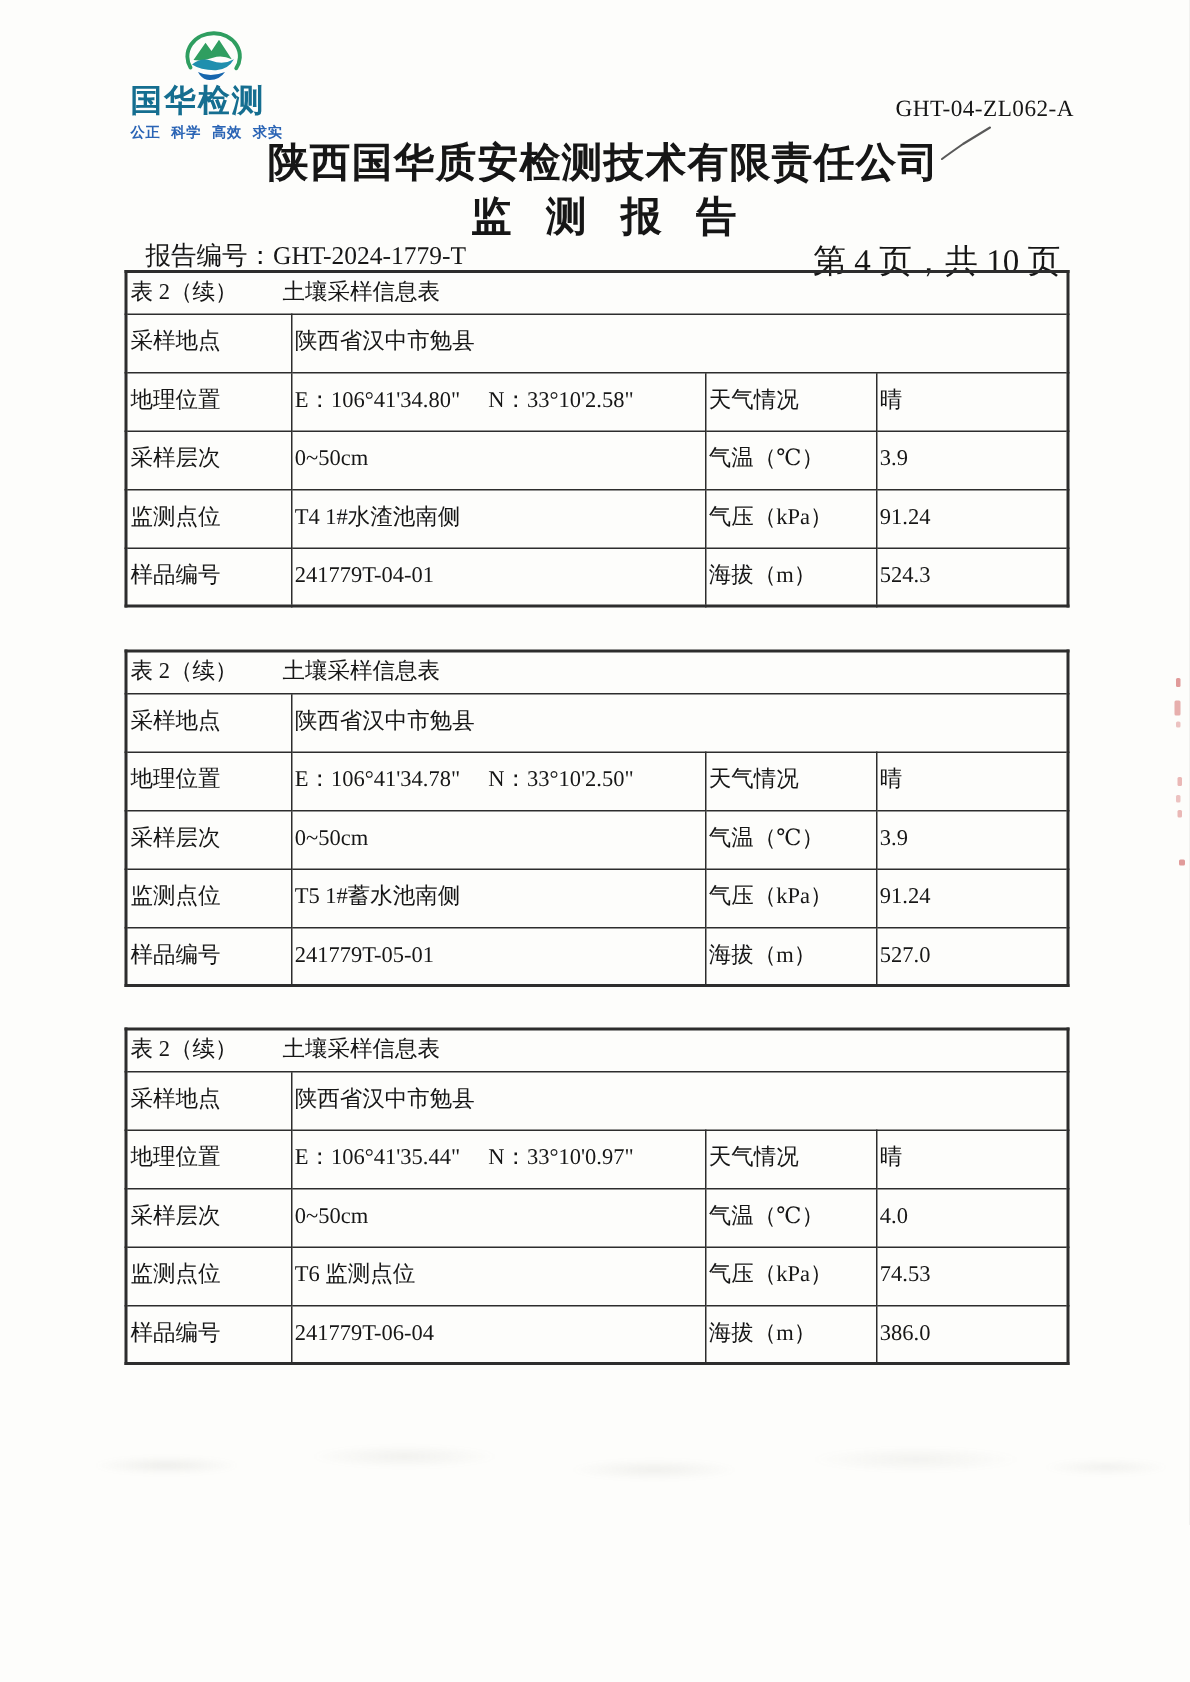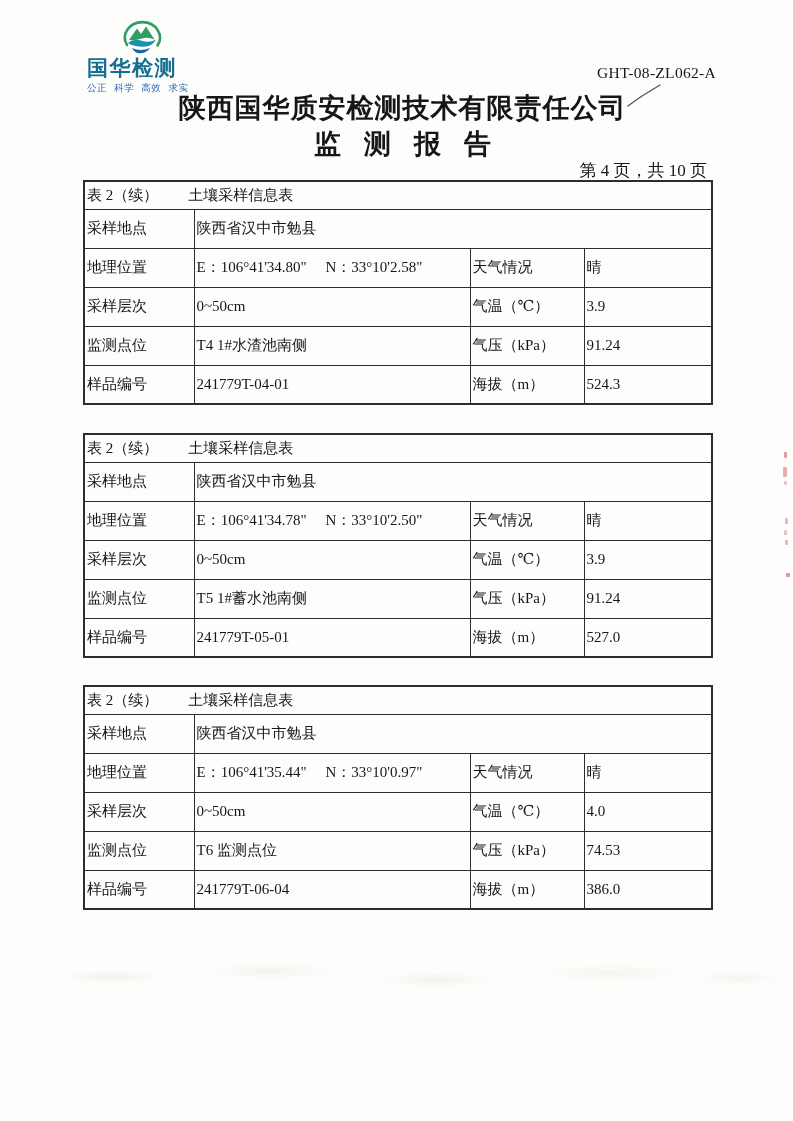--- a/index.html
+++ b/index.html
@@ -9,37 +9,37 @@
     overflow:hidden;margin:0 auto;
   }
   
   .logo{position:absolute;left:52px;top:14px;width:110px;text-align:left;margin-left:35px;}
   .logo svg{display:block;margin:0 auto 1px auto;}
   .logo-name{
     font-family:"Liberation Sans","DejaVu Sans",sans-serif;font-weight:bold;
     font-size:21px;color:#156e90;letter-spacing:1.5px;line-height:1.05;white-space:nowrap;
   }
   .logo-slogan{
-    font-family:"Liberation Sans","DejaVu Sans",sans-serif;font-weight:normal;
+    font-family:"Liberation Sans","DejaVu Sans",sans-serif;font-weight:bold;
     font-size:9.5px;color:#2a64b5;margin-top:3px;letter-spacing:.5px;word-spacing:4px;white-space:nowrap;
   }
   .doc-code{position:absolute;left:597px;top:64px;font-size:15.5px;letter-spacing:.3px;white-space:nowrap;}
   .check-svg{position:absolute;left:618px;top:80px;}
   .company-title{
     position:absolute;left:6px;top:90px;width:793px;text-align:center;
     font-family:"Liberation Sans","DejaVu Sans",sans-serif;font-weight:bold;
     font-size:27px;letter-spacing:1px;white-space:nowrap;
   }
   .doc-title{
     position:absolute;left:6px;top:126px;width:793px;text-align:center;
     font-family:"Liberation Sans","DejaVu Sans",sans-serif;font-weight:bold;
     font-size:27px;letter-spacing:23px;text-indent:23px;white-space:nowrap;
   }
   .report-line{position:absolute;left:97px;top:159px;font-size:17px;white-space:nowrap;}
-  .page-info{position:absolute;right:86px;top:159px;font-size:17px;white-space:nowrap;}
+  .page-info{position:absolute;right:86px;top:159px;font-size:22px;white-space:nowrap;}
   
   table.info{
     position:absolute;left:83px;width:628px;border-collapse:collapse;table-layout:fixed;
     border:2px solid #2d2d2d;
   }
   table.info td{
     border:1.5px solid #2d2d2d;text-align:left;vertical-align:middle;
     font-size:15px;padding:0 2px;line-height:1.15;overflow:hidden;white-space:pre-wrap;
   }
   col.c1{width:110px}col.c2{width:276px}col.c3{width:114px}col.c4{width:128px}
@@ -67,28 +67,29 @@
     <svg width="46" height="42" viewBox="0 0 44 42">
       <path d="M7 31 A 17.5 15.5 0 1 1 37.5 31.5" stroke="#2f9e60" fill="none" stroke-width="2.6" stroke-linecap="round"></path>
       <path d="M9 26 L17 14.5 L21 20 L26 12.5 L34.5 25.5 Q28 22.5 22 24.5 Q15 27 9 26 Z" fill="#2f9e60"></path>
       <path d="M8 29 Q14 24 21 26.5 Q29 29.5 36 25.5 Q32 32.5 24 32.8 Q14 33 8 29 Z" fill="#1f8fae"></path>
       <path d="M12 34 Q20 38 30 34 Q26 40 18 39.2 Q14 38 12 34 Z" fill="#1766ad"></path>
     </svg>
     <div class="logo-name">国华检测</div>
     <div class="logo-slogan">公正 科学 高效 求实</div>
   </div>
 
-  <div class="doc-code">GHT-08-ZL062-A</div>
+  <div class="doc-code">GHT-04-ZL062-A</div>
   <svg class="check-svg" width="60" height="30" viewBox="0 0 60 30">
     <path d="M10 26 Q14 23 24 16 L42 5" stroke="#3c3c3c" stroke-width="1.4" fill="none" stroke-linecap="round" opacity="0.85"></path>
   </svg>
 
   <div class="company-title">陕西国华质安检测技术有限责任公司</div>
   <div class="doc-title">监测报告</div>
 
+  <div class="report-line"><span>报告编号：</span><span>GHT-2024-1779-T</span></div>
   <div class="page-info">第 4 页，共 10 页</div>
 
   <table class="info t1">
     <colgroup>
         <col class="c1">
         <col class="c2">
         <col class="c3">
         <col class="c4">
       </colgroup>
     <tbody>

